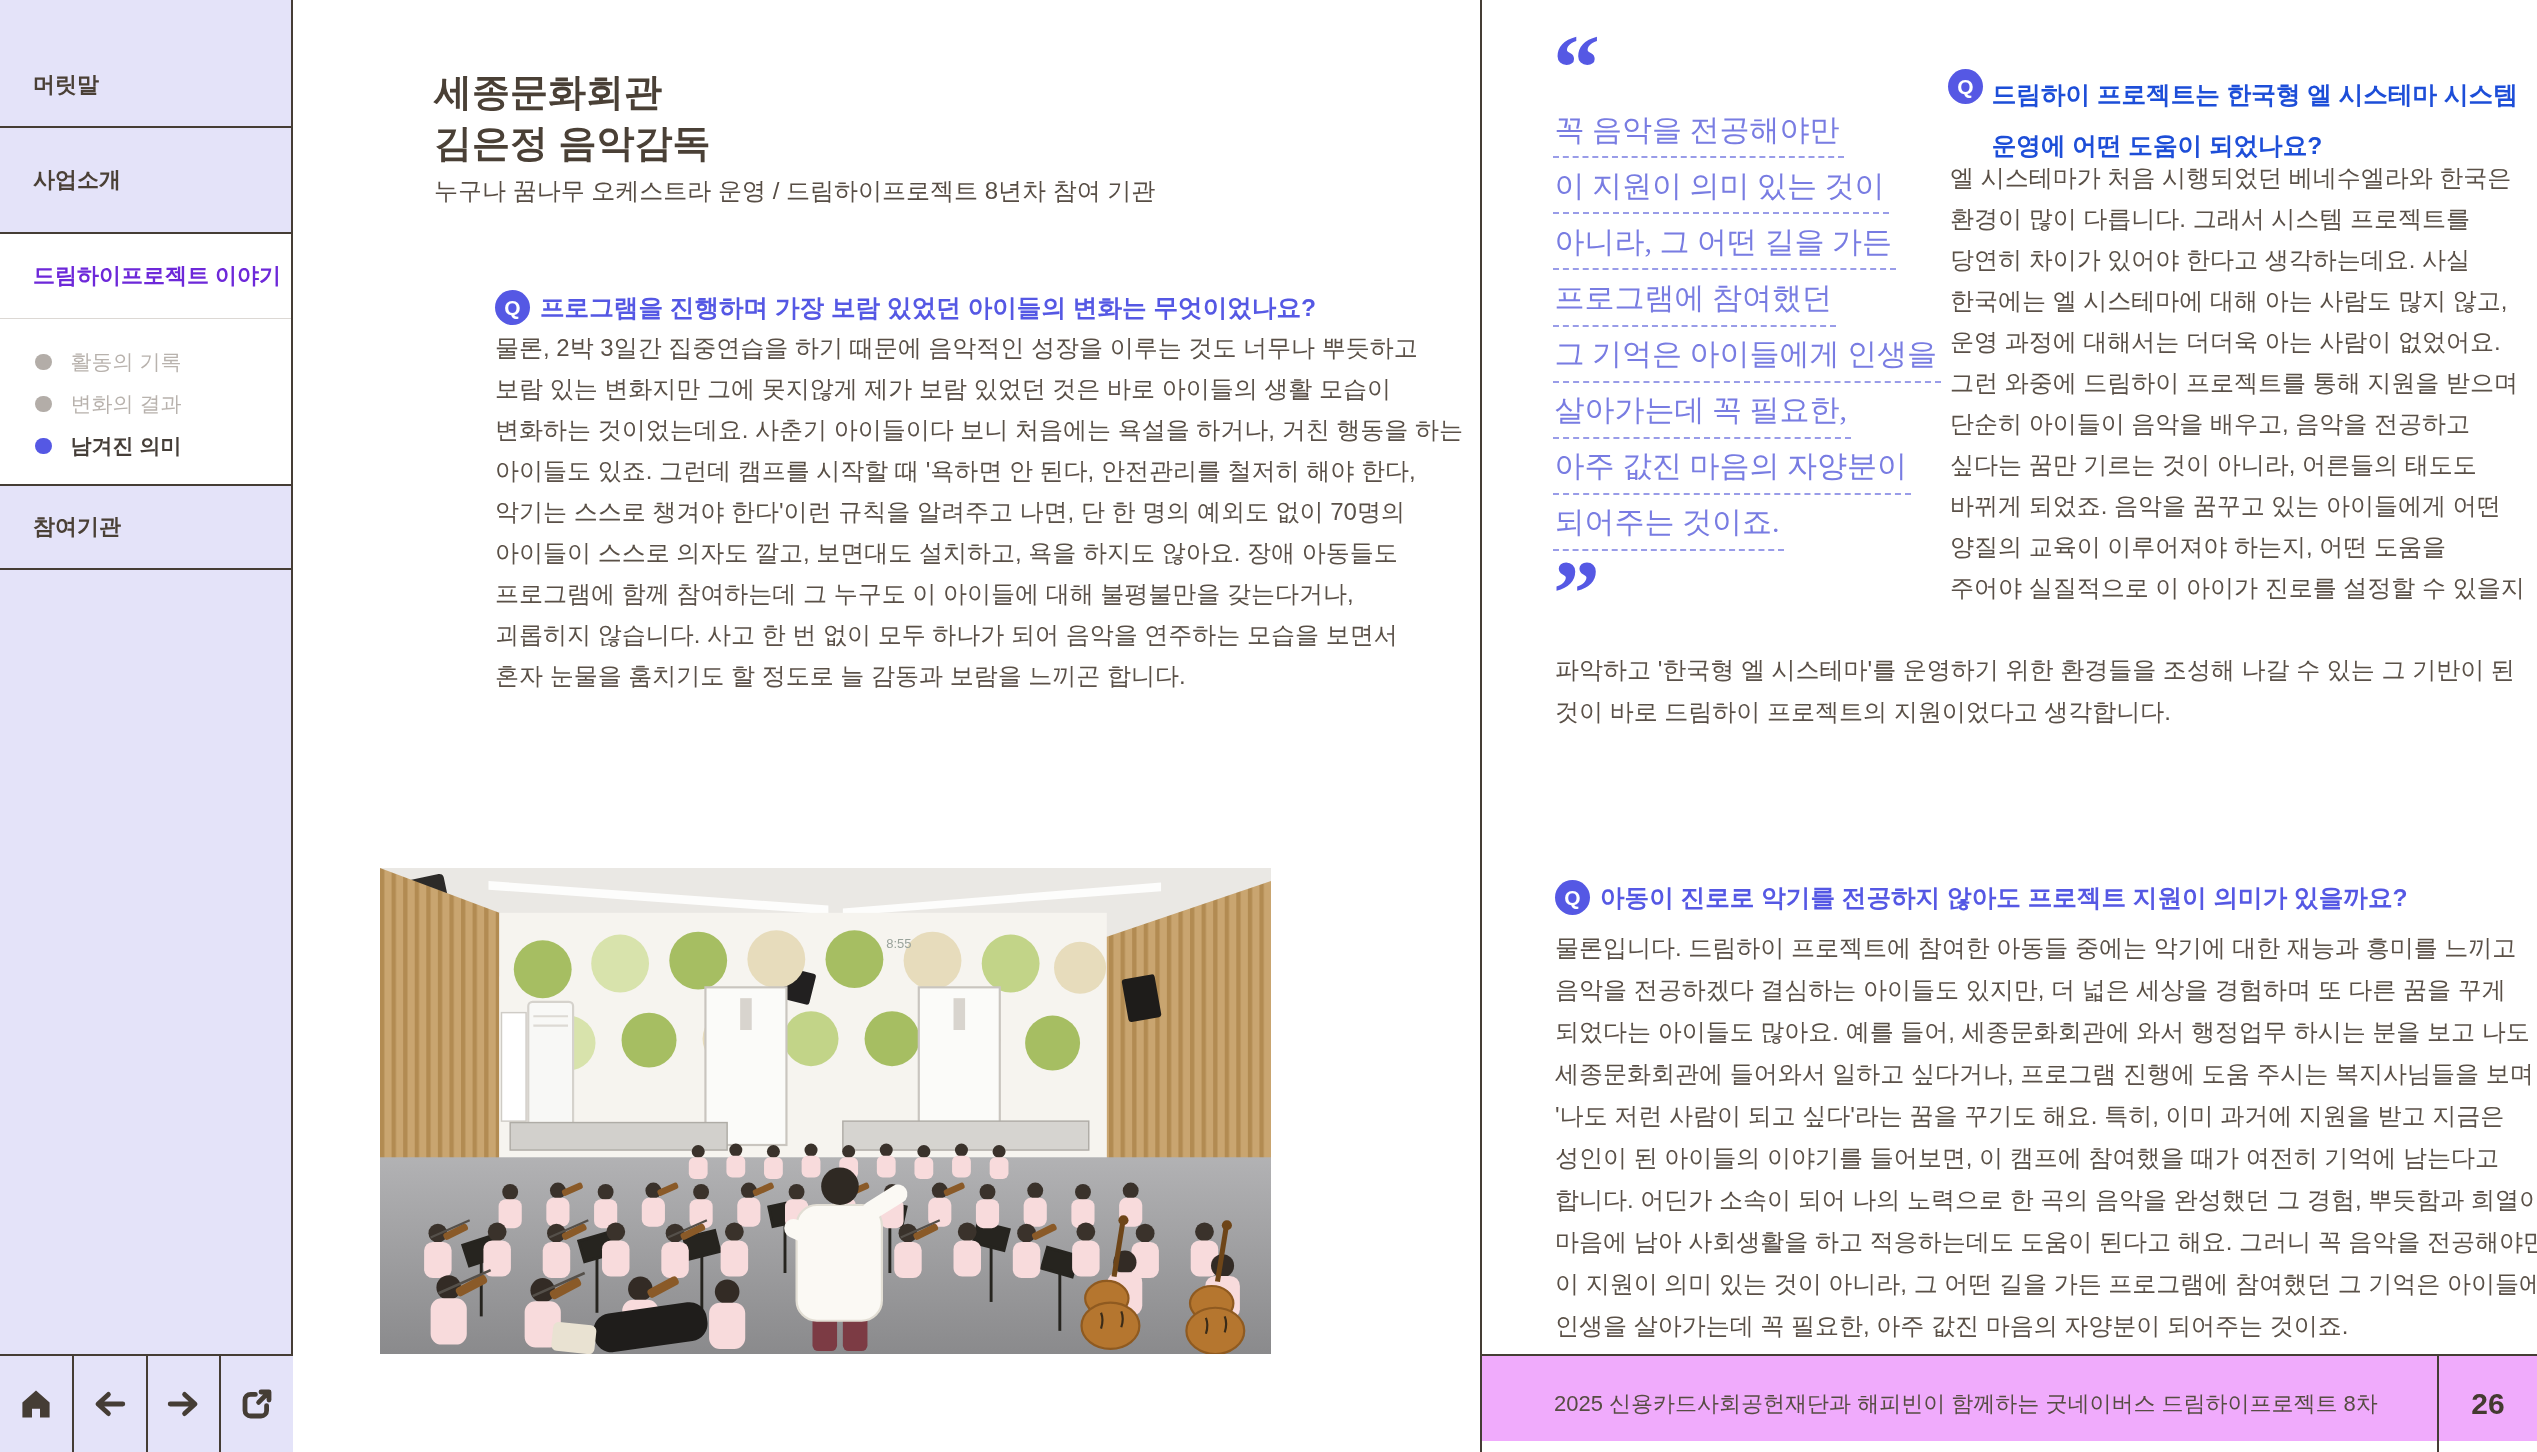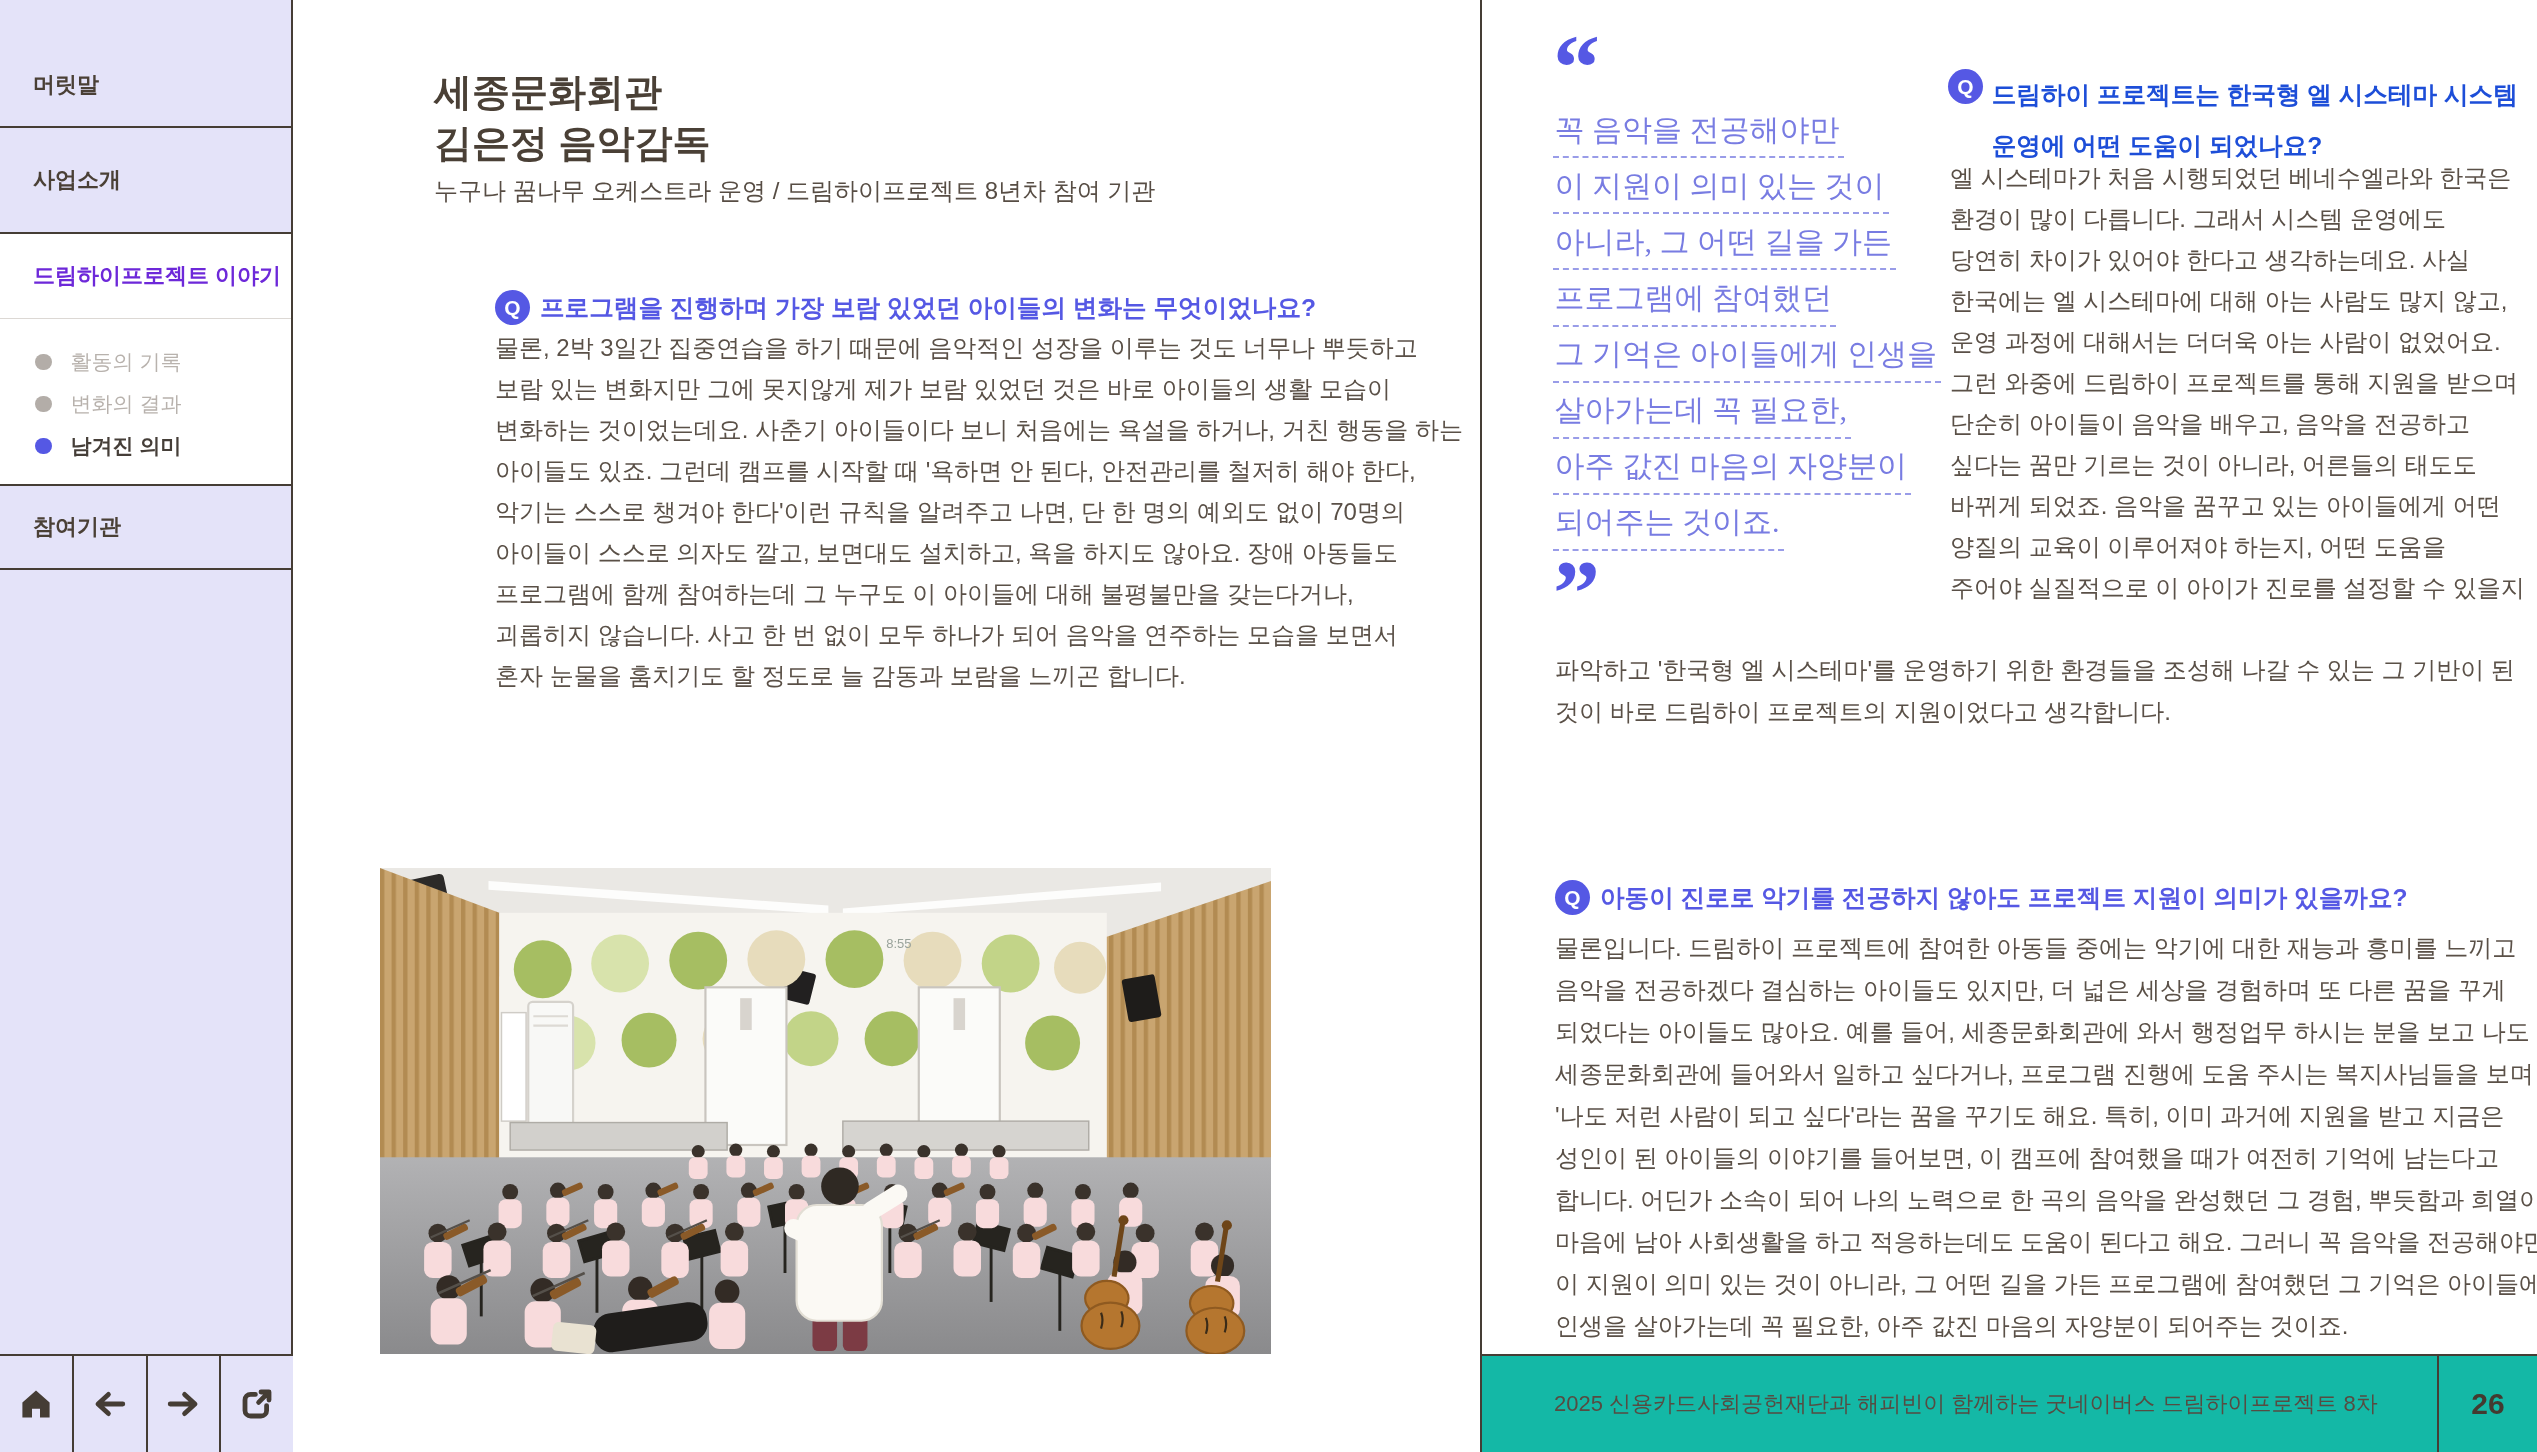--- a/index.html
+++ b/index.html
@@ -23,21 +23,21 @@
   #side-row-4{height:84px;}
   
   #bottom-nav{left:0;top:1354px;width:293px;height:98px;display:flex;background:#E4E3F9;
               border-top:2.2px solid #453D35;box-sizing:border-box;}
   .nav-btn{flex:1 1 0;border:none;border-right:2.2px solid #453D35;background:#E4E3F9;cursor:pointer;
            display:flex;align-items:center;justify-content:center;padding:0;}
   .nav-btn:last-child{border-right:none;}
   .nav-btn svg{width:32px;height:32px;}
   
   #center-divider{left:1480px;top:0;width:2.2px;height:1453px;background:#453D35;}
-  #footer-bar{left:1482px;top:1354px;width:1055px;height:98px;border-top:2.2px solid #453D35;box-sizing:border-box;background:#14b8a6;}
+  #footer-bar{left:1482px;top:1354px;width:1055px;height:87px;border-top:2.2px solid #453D35;box-sizing:border-box;background:#f0abfc;}
   #footer-text{position:absolute;left:72px;top:0;height:96px;display:flex;align-items:center;
                font-size:22px;color:#564C42;}
   #footer-divider{position:absolute;left:955px;top:0;width:2.2px;height:96px;background:#453D35;}
   #page-number{position:absolute;left:957px;top:0;width:98px;height:96px;display:flex;align-items:center;justify-content:center;
                font-size:30px;font-weight:800;color:#443A30;}
   
   #doc-title{left:434px;top:67px;font-size:38px;line-height:51px;font-weight:800;color:#4A4036;}
   #doc-subtitle{left:434px;top:175px;font-size:24px;color:#574D44;}
   .q-badge{width:35px;height:35px;border-radius:50%;background:#5558E4;color:#fff;display:flex;
            align-items:center;justify-content:center;font-size:21px;font-weight:800;flex:0 0 auto;}
@@ -468,21 +468,21 @@
 <div id="q2-row" class="abs">
   <span class="q-badge">Q</span>
   <div id="q2-lines">
     <div>드림하이 프로젝트는 한국형 엘 시스테마 시스템</div>
     <div>운영에 어떤 도움이 되었나요?</div>
   </div>
 </div>
 
 <div id="q2-answer-narrow" class="abs body-lines">
   <div>엘 시스테마가 처음 시행되었던 베네수엘라와 한국은</div>
-  <div>환경이 많이 다릅니다. 그래서 시스템 운영에도</div>
+  <div>환경이 많이 다릅니다. 그래서 시스템 프로젝트를</div>
   <div>당연히 차이가 있어야 한다고 생각하는데요. 사실</div>
   <div>한국에는 엘 시스테마에 대해 아는 사람도 많지 않고,</div>
   <div>운영 과정에 대해서는 더더욱 아는 사람이 없었어요.</div>
   <div>그런 와중에 드림하이 프로젝트를 통해 지원을 받으며</div>
   <div>단순히 아이들이 음악을 배우고, 음악을 전공하고</div>
   <div>싶다는 꿈만 기르는 것이 아니라, 어른들의 태도도</div>
   <div>바뀌게 되었죠. 음악을 꿈꾸고 있는 아이들에게 어떤</div>
   <div>양질의 교육이 이루어져야 하는지, 어떤 도움을</div>
   <div>주어야 실질적으로 이 아이가 진로를 설정할 수 있을지</div>
 </div>

